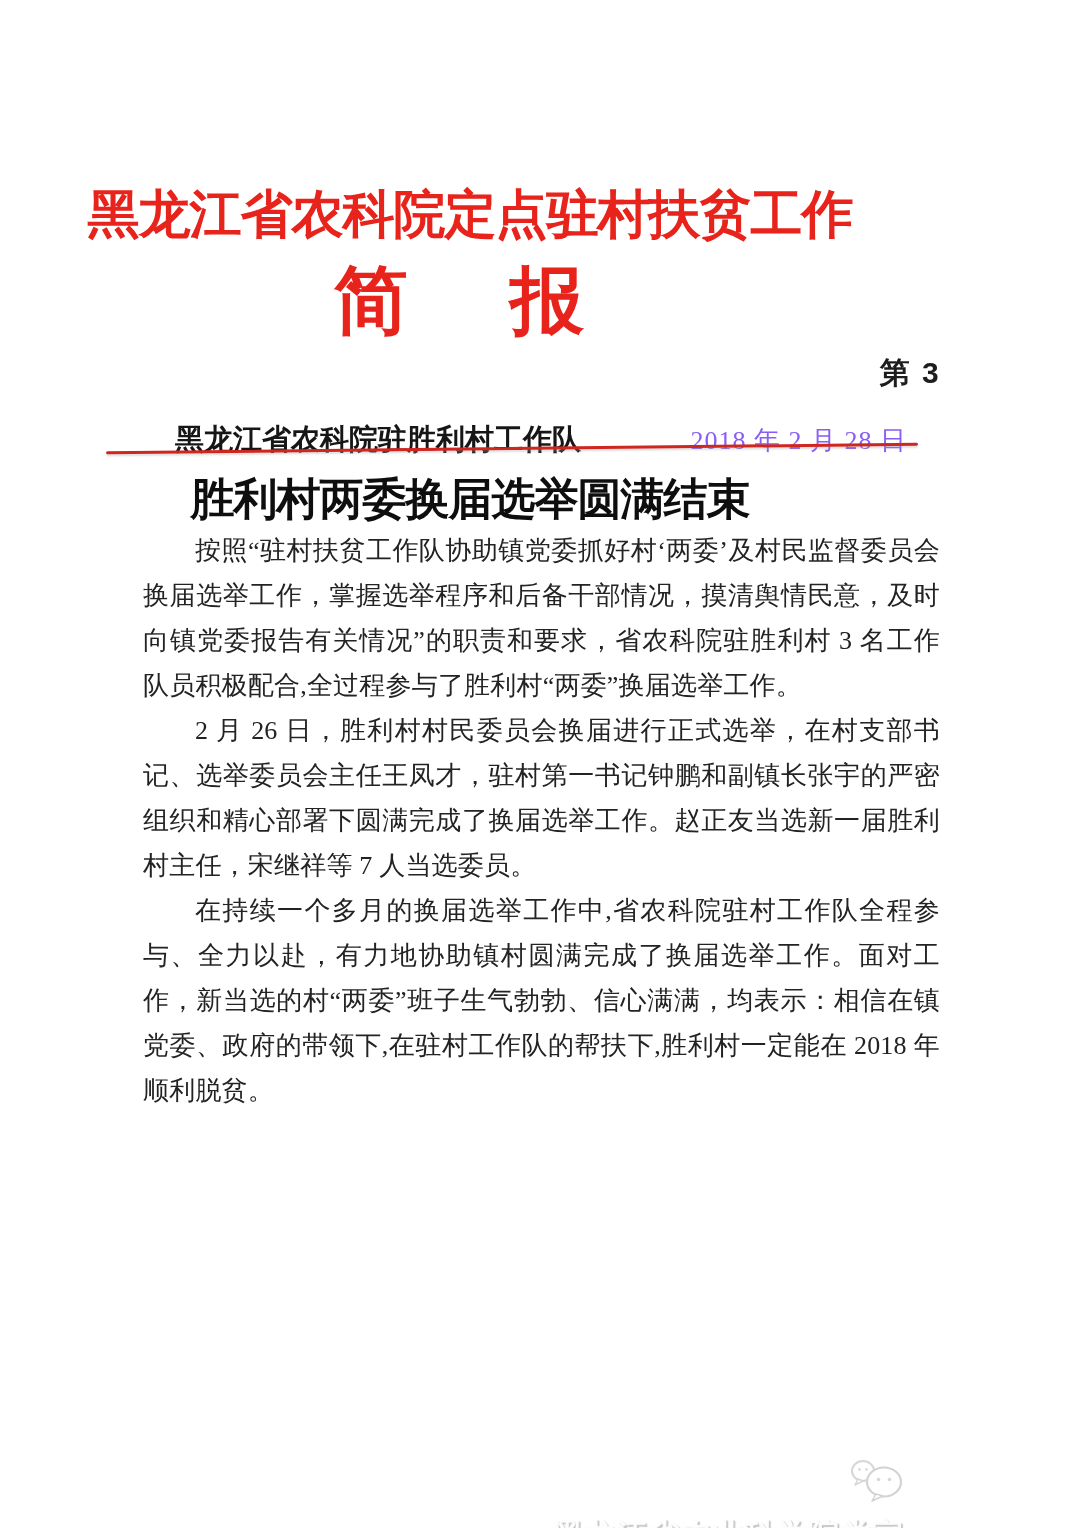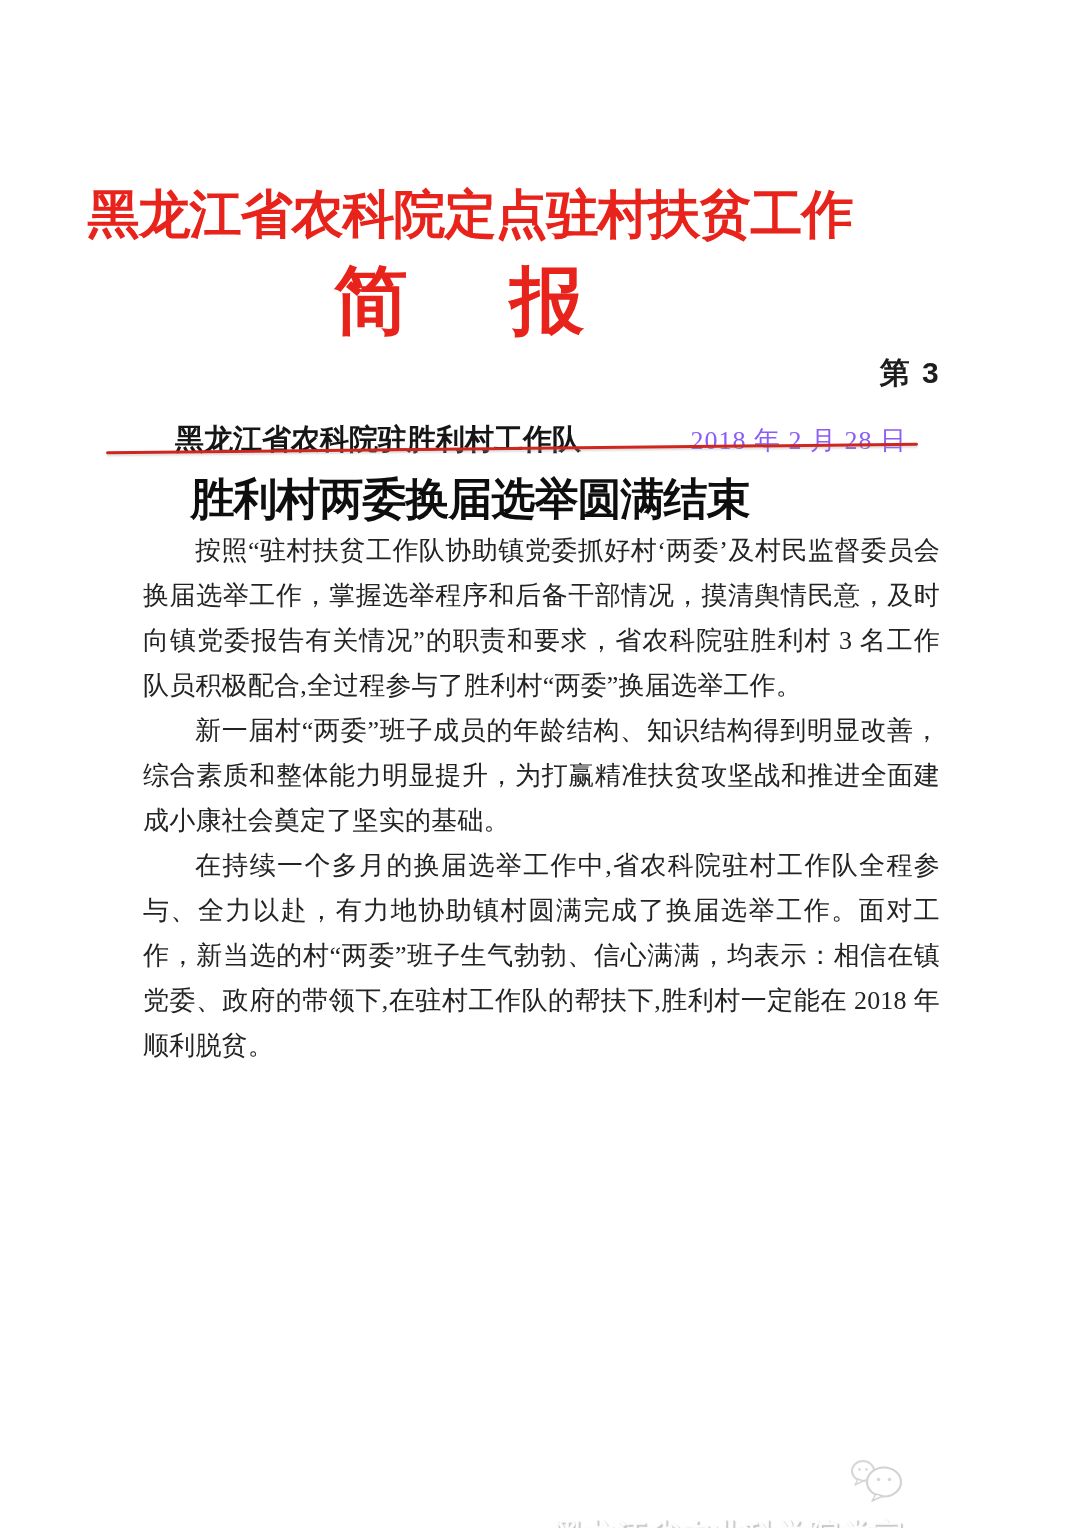--- a/index.html
+++ b/index.html
@@ -158,21 +158,21 @@
     <span class="pub-date">2018 年 2 月 28 日</span>
   </div>
 
   <div class="red-rule"></div>
 
   <div class="headline">胜利村两委换届选举圆满结束</div>
 
   <div class="article-body">
 
   <p class="para">按照“驻村扶贫工作队协助镇党委抓好村‘两委’及村民监督委员会换届选举工作，掌握选举程序和后备干部情况，摸清舆情民意，及时向镇党委报告有关情况”的职责和要求，省农科院驻胜利村 3 名工作队员积极配合,全过程参与了胜利村“两委”换届选举工作。</p>
-      <p class="para">新一届村“两委”班子成员的年龄结构、知识结构得到明显改善，综合素质和整体能力明显提升，为打赢精准扶贫攻坚战和推进全面建成小康社会奠定了坚实的基础。</p>
+      <p class="para">2 月 26 日，胜利村村民委员会换届进行正式选举，在村支部书记、选举委员会主任王凤才，驻村第一书记钟鹏和副镇长张宇的严密组织和精心部署下圆满完成了换届选举工作。赵正友当选新一届胜利村主任，宋继祥等 7 人当选委员。</p>
       <p class="para">在持续一个多月的换届选举工作中,省农科院驻村工作队全程参与、全力以赴，有力地协助镇村圆满完成了换届选举工作。面对工作，新当选的村“两委”班子生气勃勃、信心满满，均表示：相信在镇党委、政府的带领下,在驻村工作队的帮扶下,胜利村一定能在 2018 年顺利脱贫。</p>
     </div>
 
   <div class="footer-mark">
     <span class="wm-logo">
       <svg width="54" height="44" viewBox="0 0 54 44" xmlns="http://www.w3.org/2000/svg">
 
         <ellipse cx="13" cy="13" rx="11" ry="10" fill="#ffffff" stroke="#d7d7d7" stroke-width="2"></ellipse>
         <path d="M8 21 L5 27 L13 23 Z" fill="#ffffff" stroke="#d7d7d7" stroke-width="1.5" stroke-linejoin="round"></path>
         <circle cx="9.5" cy="11.5" r="1.4" fill="#dcdcdc"></circle>

